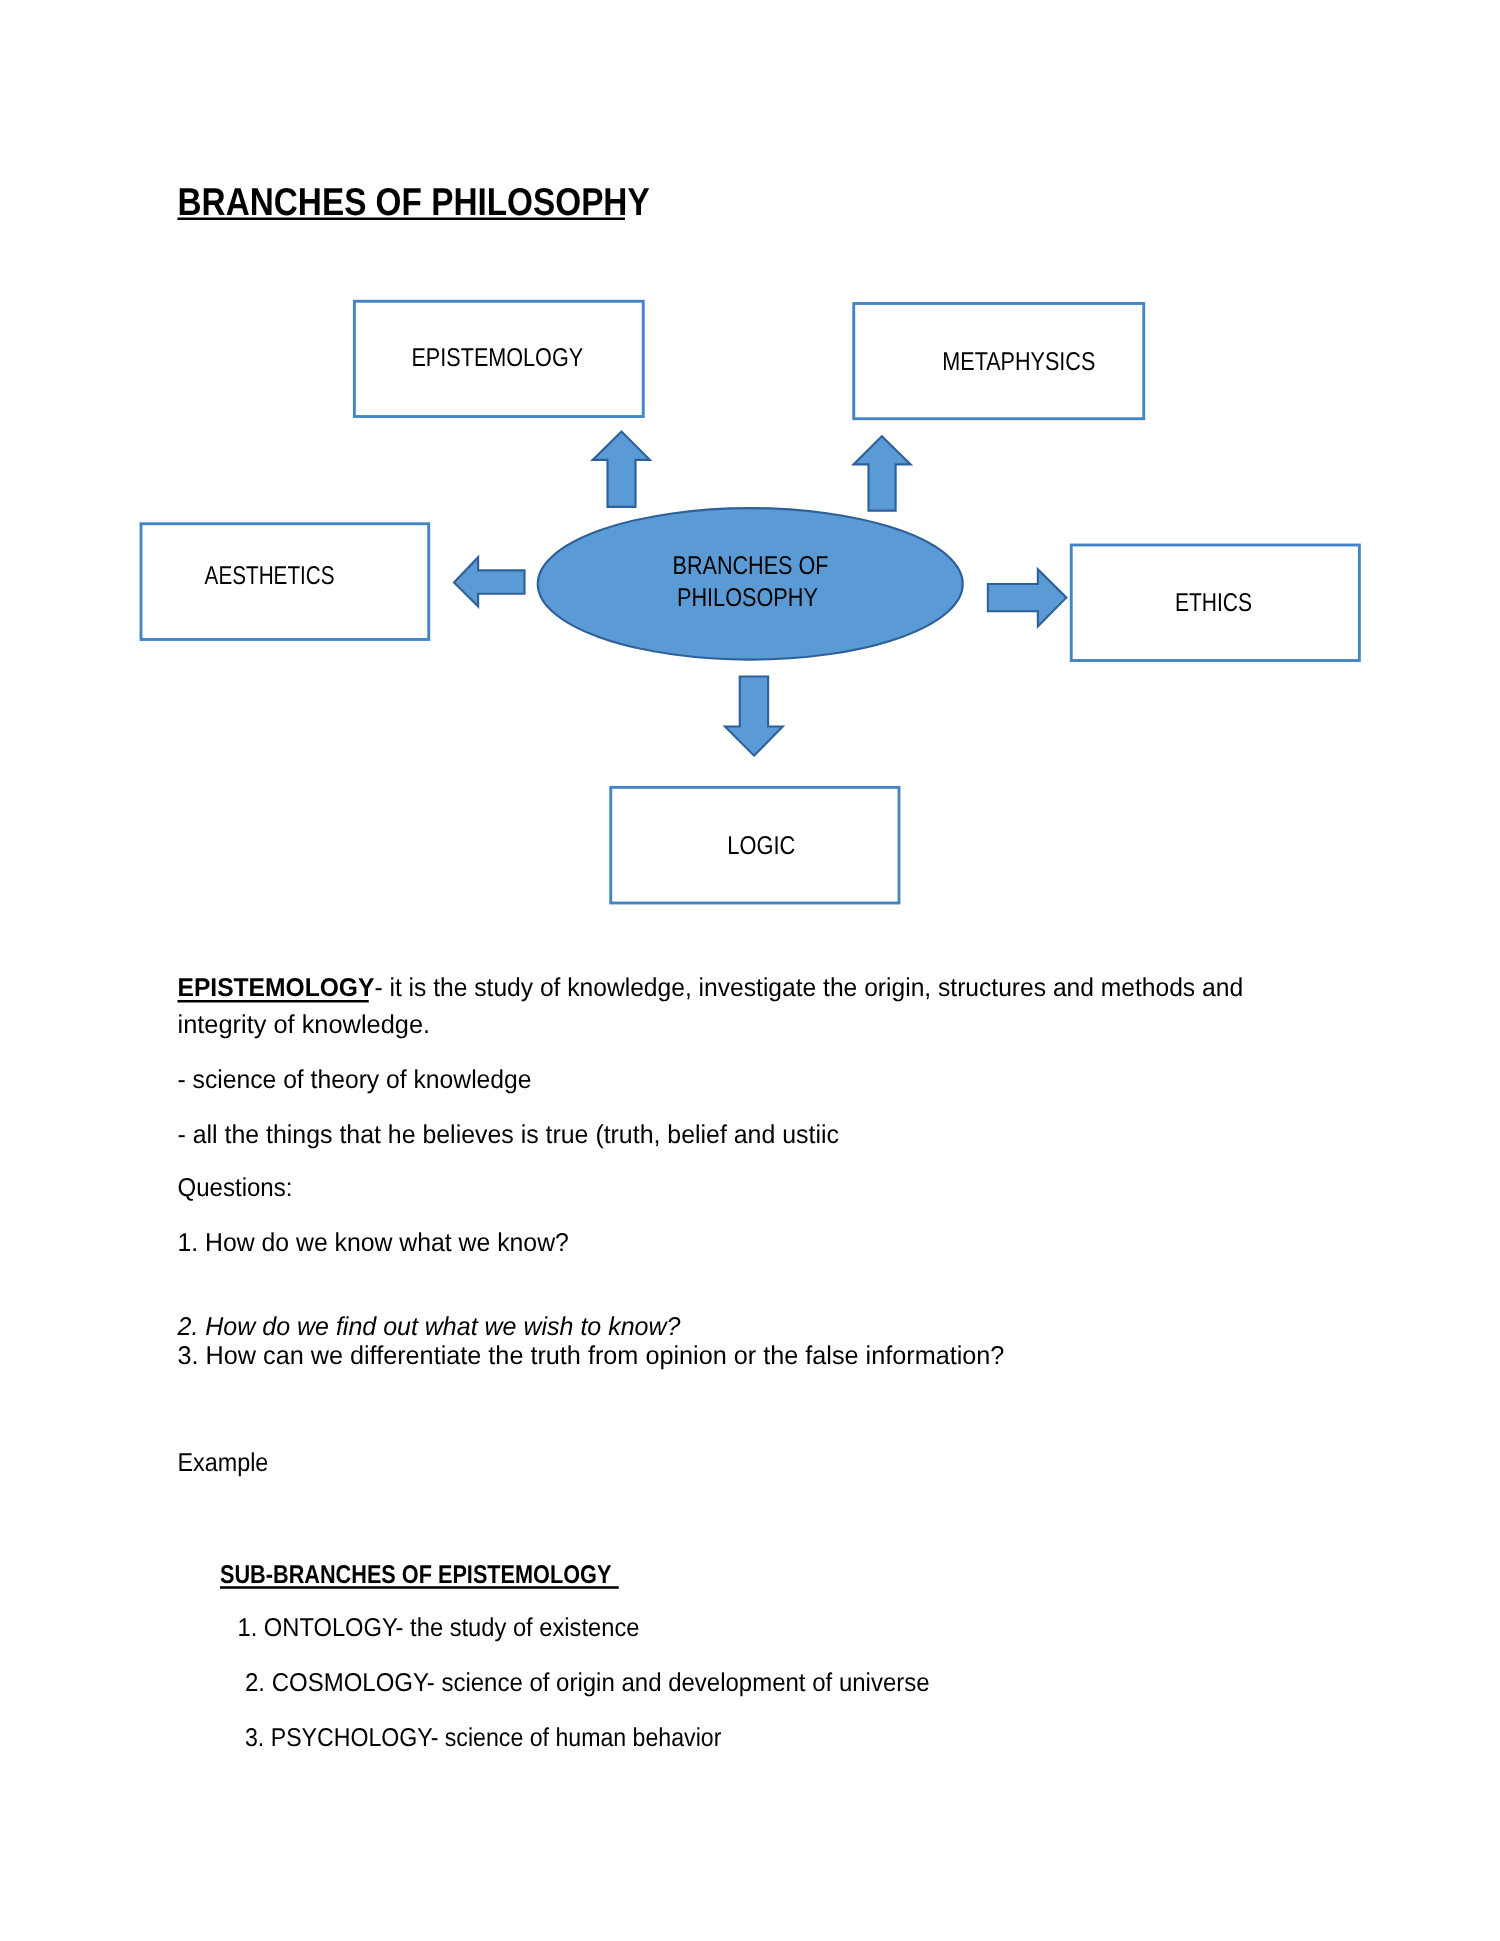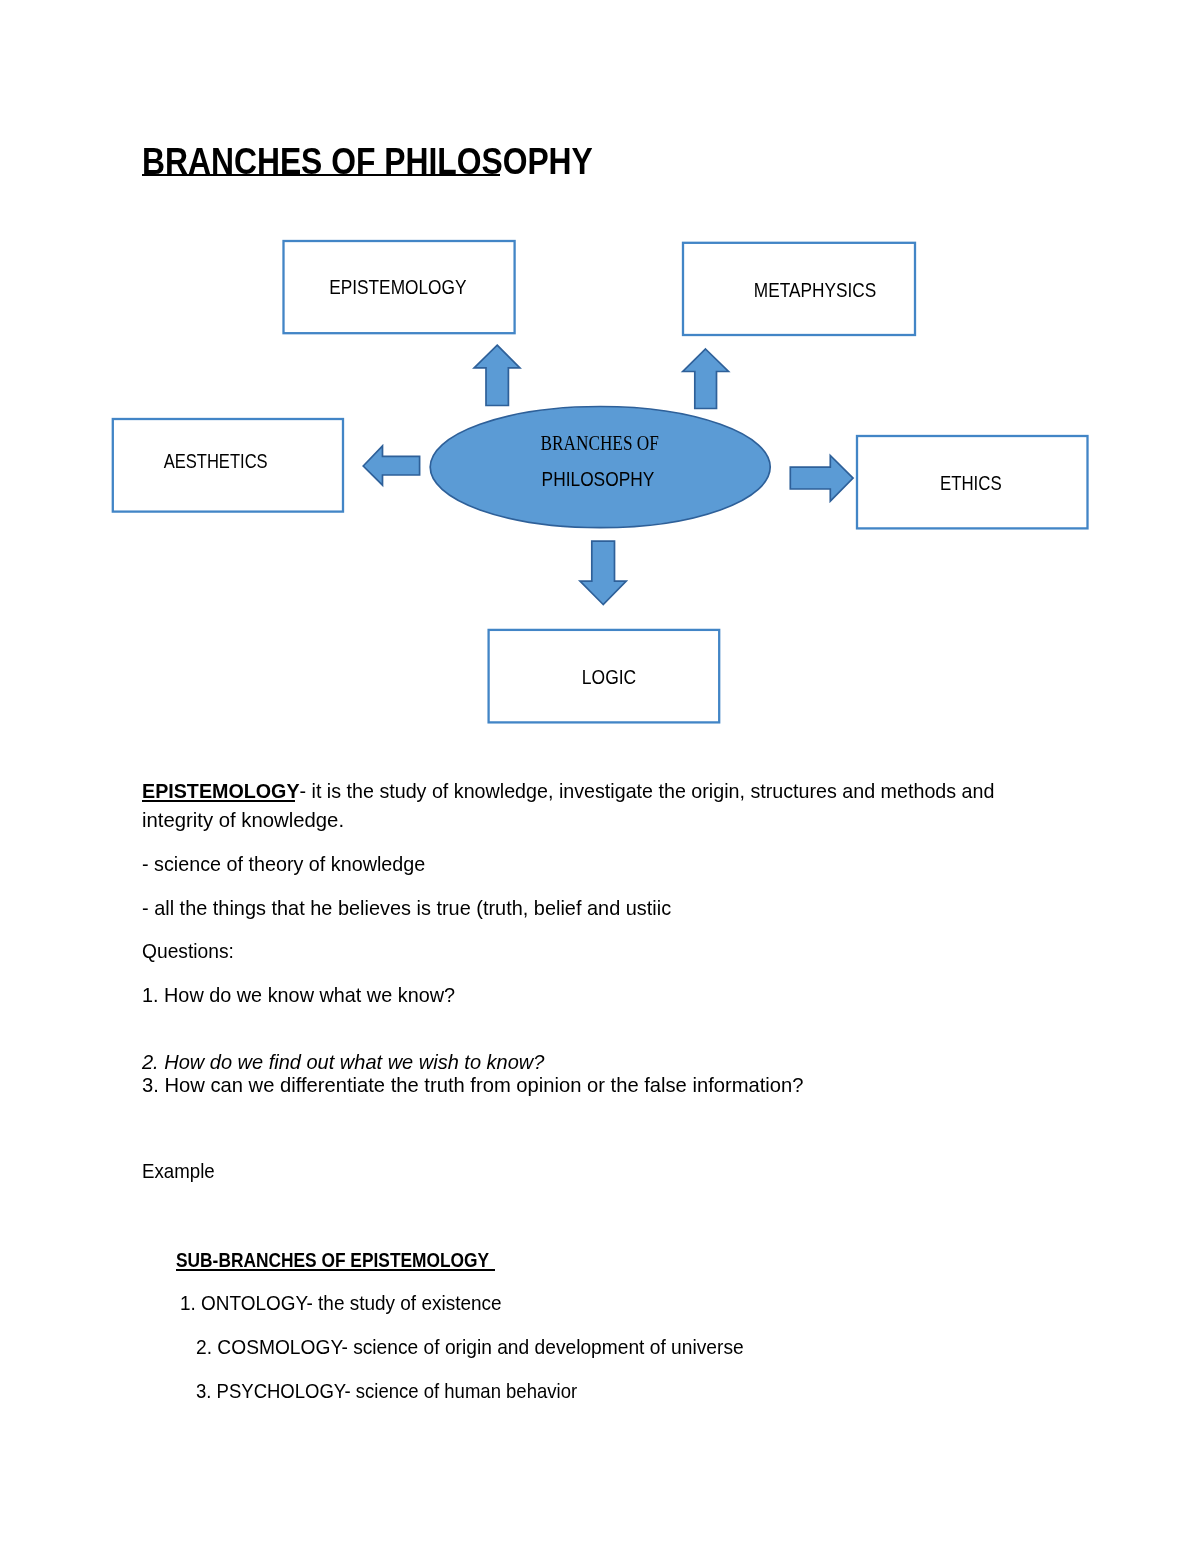--- a/index.html
+++ b/index.html
@@ -3,21 +3,21 @@
 <meta charset="utf-8">
 <title>Branches of Philosophy</title>
 <style>
   html,body{margin:0;padding:0;}
   body{width:1200px;height:1553px;background:#ffffff;
        font-family:"Liberation Sans",sans-serif;color:#000;
        overflow:hidden;position:relative;
        -webkit-font-smoothing:antialiased;}
   .page{position:absolute;left:0;top:0;width:1200px;height:1553px;will-change:transform;}
 
-  .title{position:absolute;left:142px;top:147px;font-size:37px;font-weight:bold;
+  .title{position:absolute;left:142px;top:147px;font-size:31px;font-weight:bold;
          white-space:nowrap;line-height:29.3px;}
   .title span{display:inline-block;transform:scaleX(0.86);transform-origin:0 50%;}
   .title-rule{position:absolute;left:142px;top:173.5px;width:358px;height:2.4px;background:#000;}
 
   .diagram{position:absolute;left:0;top:0;width:1200px;height:770px;}
   .diagram svg{display:block;position:absolute;left:0;top:0;}
 
   .boxlabel{position:absolute;font-size:20.6px;color:#000;text-align:center;
             white-space:nowrap;line-height:20.6px;}
   .boxlabel > i{font-style:normal;display:inline-block;}
@@ -52,34 +52,34 @@
       <polygon points="603.2,604.5 580,581.2 591.8,581.2 591.8,541.2 614.5,541.2 614.5,581.2 626.2,581.2" fill="#5B9BD5" stroke="#2E6099" stroke-width="1.7" stroke-linejoin="miter"></polygon>
 
       <ellipse cx="600.2" cy="467.1" rx="170" ry="60.6" fill="#5B9BD5" stroke="#2E6099" stroke-width="1.7"></ellipse>
     </svg>
 
     <div class="boxlabel" style="left:281.5px;top:277px;width:232px;"><i style="transform:scaleX(0.839)">EPISTEMOLOGY</i></div>
     <div class="boxlabel" style="left:681px;top:280px;width:268px;"><i style="transform:scaleX(0.838)">METAPHYSICS</i></div>
     <div class="boxlabel" style="left:112px;top:451px;width:208px;"><i style="transform:scaleX(0.804)">AESTHETICS</i></div>
     <div class="boxlabel" style="left:855px;top:473px;width:231px;"><i style="transform:scaleX(0.817)">ETHICS</i></div>
     <div class="boxlabel" style="left:488px;top:667px;width:243px;"><i style="transform:scaleX(0.848)">LOGIC</i></div>
-    <div class="boxlabel" style="left:429px;top:433px;width:342px;font-family:Liberation Serif, serif;"><i style="transform:scaleX(0.838)">BRANCHES OF</i></div>
+    <div class="boxlabel" style="left:429px;top:443px;width:342px;"><i style="transform:scaleX(0.838)">BRANCHES OF</i></div>
     <div class="boxlabel" style="left:426.5px;top:469px;width:342px;"><i style="transform:scaleX(0.842)">PHILOSOPHY</i></div>
   </div>
 
   <div class="txt" style="left:142px;top:850px;"><span class="sc" style="transform:scaleX(0.959)">- science of theory of knowledge</span></div>
 
   <div class="txt" style="left:142px;top:777px;">
     <div style="position:relative"><span class="sc" style="transform:scaleX(0.956)"><b>EPISTEMOLOGY</b><span>- it is the study of knowledge, investigate the origin, structures and methods and</span></span><span class="rule" style="left:0px;top:23px;width:153px;height:2.2px;"></span></div>
     <div><span class="sc" style="transform:scaleX(0.986)">integrity of knowledge.</span></div>
   </div>
   <div class="txt" style="left:142px;top:894px;text-align:right;"><span class="sc" style="transform:scaleX(0.967)">- all the things that he believes is true (truth, belief and ustiic</span></div>
   <div class="txt" style="left:142px;top:937px;"><span class="sc" style="transform:scaleX(0.934)">Questions:</span></div>
   <div class="txt" style="left:142px;top:981px;"><span class="sc" style="transform:scaleX(0.963)">1. How do we know what we know?</span></div>
   <div class="txt" style="left:142px;top:1048px;font-style:italic;"><span class="sc" style="transform:scaleX(0.971)">2. How do we find out what we wish to know?</span></div>
   <div class="txt" style="left:142px;top:1071px;"><span class="sc" style="transform:scaleX(0.98)">3. How can we differentiate the truth from opinion or the false information?</span></div>
   <div class="txt" style="left:142px;top:1157px;"><span class="sc" style="transform:scaleX(0.907)">Example</span></div>
   <div class="txt" style="left:176px;top:1246px;"><span class="sc" style="transform:scaleX(0.842)"><b>SUB-BRANCHES OF EPISTEMOLOGY</b></span><span class="rule" style="left:0px;top:23px;width:319px;height:2.2px;"></span></div>
-  <div class="txt" style="left:180px;top:1289px;"><span class="sc" style="transform:scaleX(0.921)">1. ONTOLOGY- the study of existence</span></div>
+  <div class="txt" style="left:190px;top:1289px;"><span class="sc" style="transform:scaleX(0.921)">1. ONTOLOGY- the study of existence</span></div>
   <div class="txt" style="left:196px;top:1333px;"><span class="sc" style="transform:scaleX(0.932)">2. COSMOLOGY- science of origin and development of universe</span></div>
   <div class="txt" style="left:196px;top:1377px;"><span class="sc" style="transform:scaleX(0.899)">3. PSYCHOLOGY- science of human behavior</span></div>
 
 </div>
 
 </body></html>

